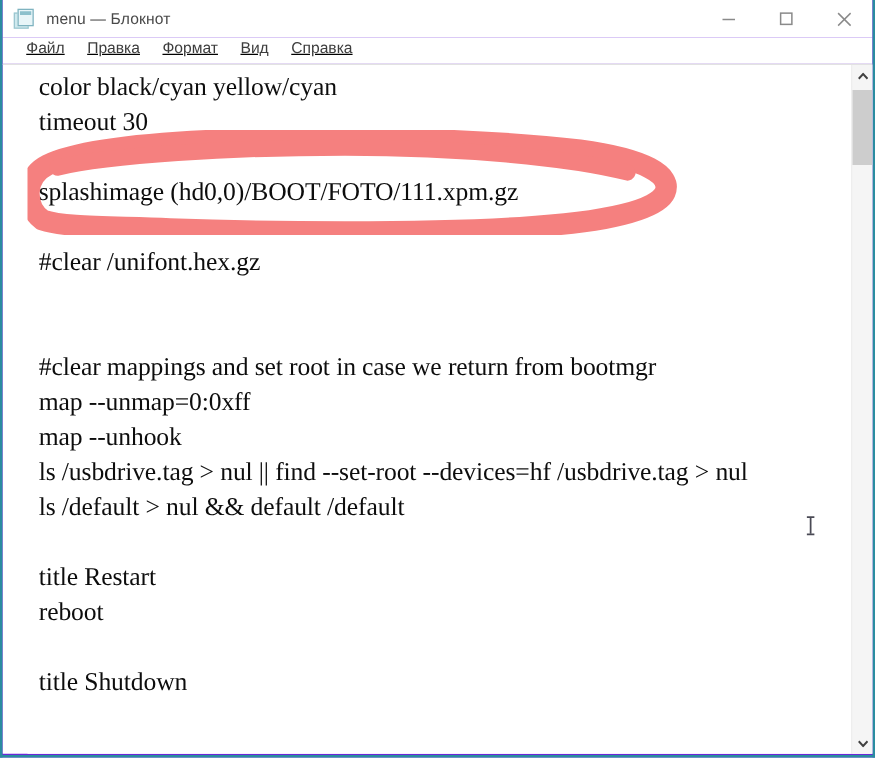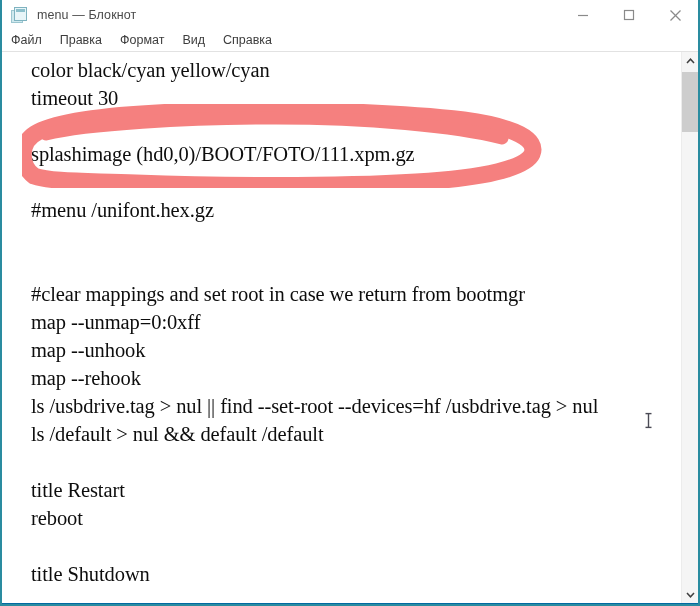--- a/index.html
+++ b/index.html
@@ -14,21 +14,21 @@
     font-family: "Liberation Sans", sans-serif;
   }
 
   #window {
     position: absolute;
     left: 0;
     top: 0;
     width: 700px;
     height: 606px;
     box-sizing: border-box;
-    background: #0369a1;
+    background: #6d28d9;
     border-left: 2px solid #2a8ca0;
     border-right: 2px solid #2a8ca0;
     border-bottom: 2px solid #2a8ca0;
     border-top: 0;
     overflow: hidden;
   }
 
   
   #titlebar {
     position: relative;
@@ -94,23 +94,24 @@
     padding: 0;
     cursor: default;
   }
   .winbtn svg { display: block; }
 
   
   #menubar {
     height: 21px;
     background: #ffffff;
     display: flex;
-    align-items: center;
-    padding-left: 0;
+    align-items: flex-start;
+    padding-left: 10px;
     user-select: none;
+    text-decoration: underline;
   }
   .menu-item {
     font-size: 12.5px;
     color: #3d3d3d;
     padding: 1px 9px 2px 9px;
     white-space: nowrap;
     cursor: default;
   }
 
   
@@ -241,27 +242,26 @@
 
   <div id="editor-wrap">
 
     <div id="editor">
 
       <div class="code-line">color black/cyan yellow/cyan</div>
       <div class="code-line">timeout 30</div>
       <div class="code-line blank">&nbsp;</div>
       <div class="code-line">splashimage (hd0,0)/BOOT/FOTO/111.xpm.gz</div>
       <div class="code-line blank">&nbsp;</div>
-      <div class="code-line">#menu /unifont.hex.gz</div>
+      <div class="code-line">#clear /unifont.hex.gz</div>
       <div class="code-line blank">&nbsp;</div>
       <div class="code-line blank">&nbsp;</div>
       <div class="code-line">#clear mappings and set root in case we return from bootmgr</div>
       <div class="code-line">map --unmap=0:0xff</div>
       <div class="code-line">map --unhook</div>
-      <div class="code-line">map --rehook</div>
       <div class="code-line">ls /usbdrive.tag &gt; nul || find --set-root --devices=hf /usbdrive.tag &gt; nul</div>
       <div class="code-line">ls /default &gt; nul &amp;&amp; default /default</div>
       <div class="code-line blank">&nbsp;</div>
       <div class="code-line">title Restart</div>
       <div class="code-line">reboot</div>
       <div class="code-line blank">&nbsp;</div>
       <div class="code-line">title Shutdown</div>
 
       <svg id="marker" viewBox="0 0 530 84">
         <path d="M 18 72

